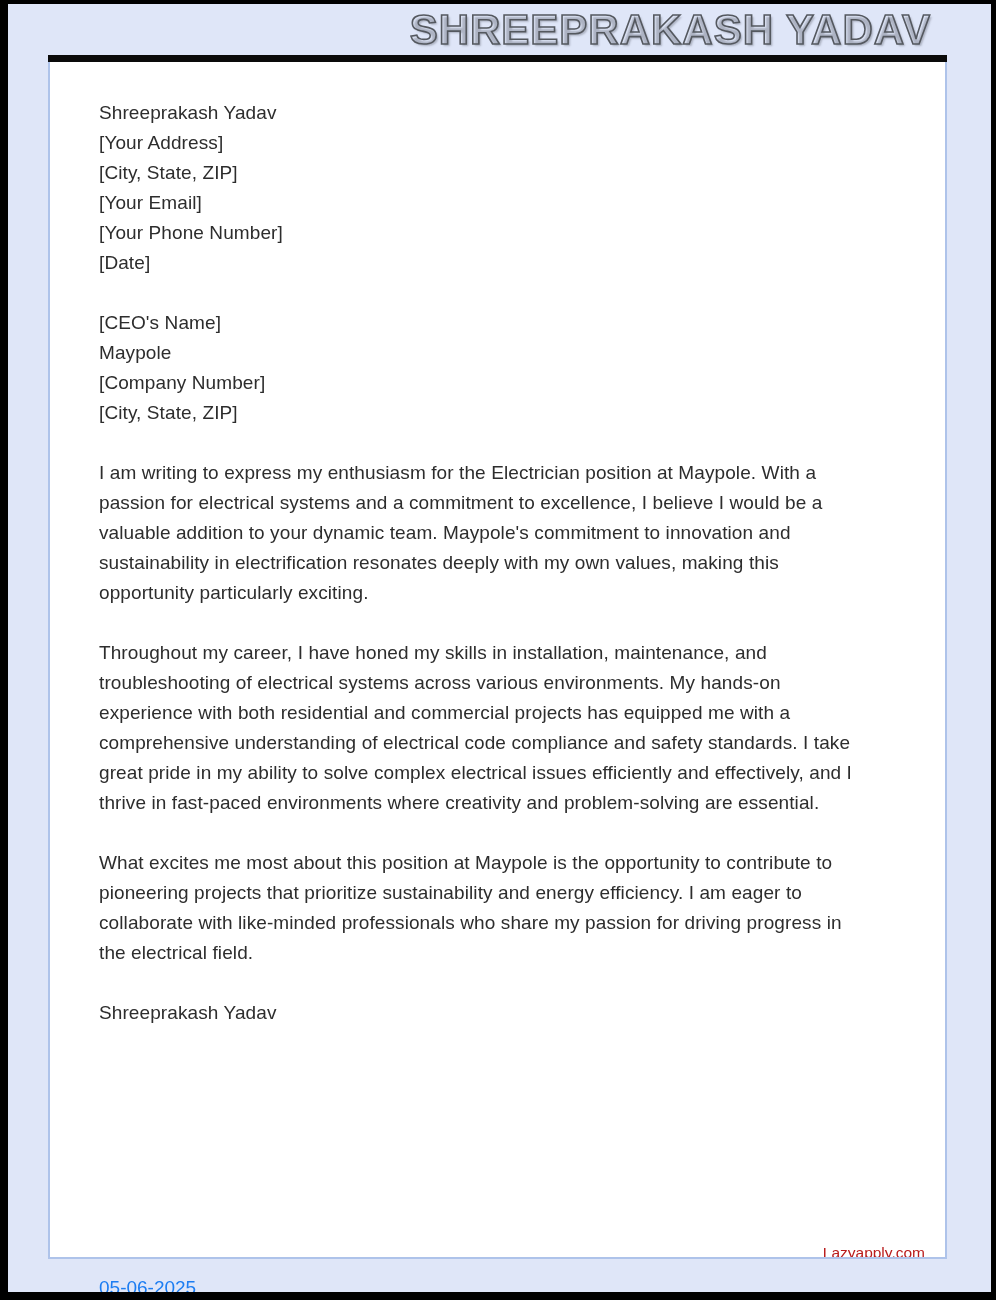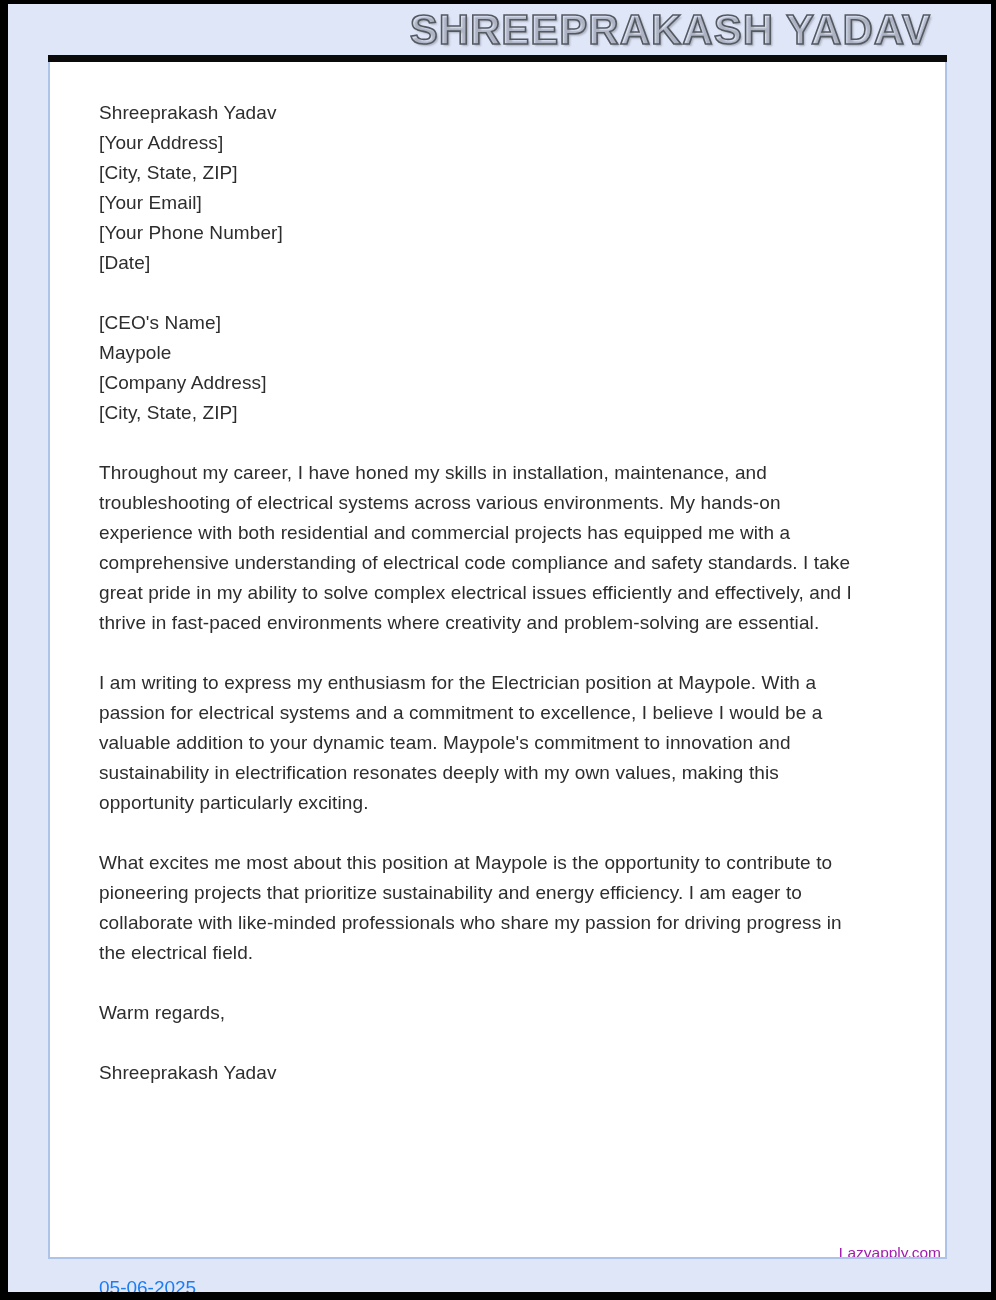--- a/index.html
+++ b/index.html
@@ -66,24 +66,24 @@
     line-height: 30px;
     color: #2d2d2d;
     white-space: pre;
     margin: 0 0 30px 0;
     letter-spacing: 0.1px;
   }
 
   
   .watermark {
     position: absolute;
-    right: 4px;
+    right: 20px;
     bottom: -5px;
     font-size: 15.5px;
-    color: #a21caf;
+    color: #b91c1c;
     background: transparent;
     z-index: 5;
   }
 
   
   .overflow-date {
     position: absolute;
     left: 99px;
     top: 1273px;
     font-size: 19px;
@@ -120,44 +120,43 @@
 
     <div class="block">Shreeprakash Yadav
 [Your Address]
 [City, State, ZIP]
 [Your Email]
 [Your Phone Number]
 [Date]</div>
 
     <div class="block">[CEO's Name]
 Maypole
-[Company Address]
+[Company Number]
 [City, State, ZIP]</div>
 
+
+    <div class="block">I am writing to express my enthusiasm for the Electrician position at Maypole. With a
+passion for electrical systems and a commitment to excellence, I believe I would be a
+valuable addition to your dynamic team. Maypole's commitment to innovation and
+sustainability in electrification resonates deeply with my own values, making this
+opportunity particularly exciting.</div>
 
     <div class="block">Throughout my career, I have honed my skills in installation, maintenance, and
 troubleshooting of electrical systems across various environments. My hands-on
 experience with both residential and commercial projects has equipped me with a
 comprehensive understanding of electrical code compliance and safety standards. I take
 great pride in my ability to solve complex electrical issues efficiently and effectively, and I
 thrive in fast-paced environments where creativity and problem-solving are essential.</div>
 
-    <div class="block">I am writing to express my enthusiasm for the Electrician position at Maypole. With a
-passion for electrical systems and a commitment to excellence, I believe I would be a
-valuable addition to your dynamic team. Maypole's commitment to innovation and
-sustainability in electrification resonates deeply with my own values, making this
-opportunity particularly exciting.</div>
-
     <div class="block">What excites me most about this position at Maypole is the opportunity to contribute to
 pioneering projects that prioritize sustainability and energy efficiency. I am eager to
 collaborate with like-minded professionals who share my passion for driving progress in
 the electrical field.</div>
 
 
-    <div class="block">Warm regards,</div>
 
     <div class="block">Shreeprakash Yadav</div>
 
     <div class="watermark">Lazyapply.com</div>
 
   </div>
 
   <div class="overflow-date">05-06-2025</div>
 
   <div class="frame"></div>

